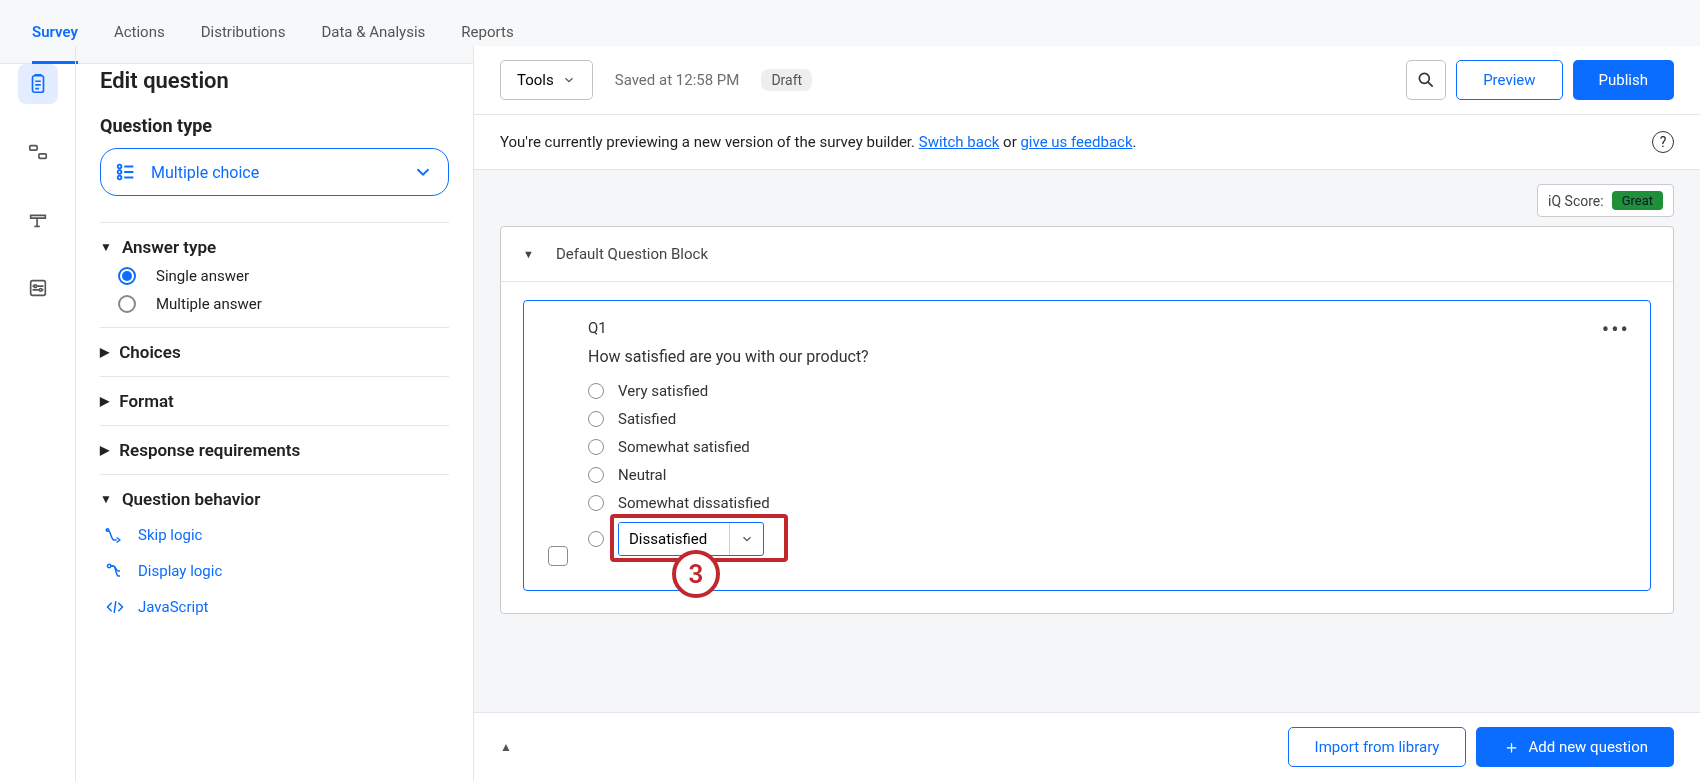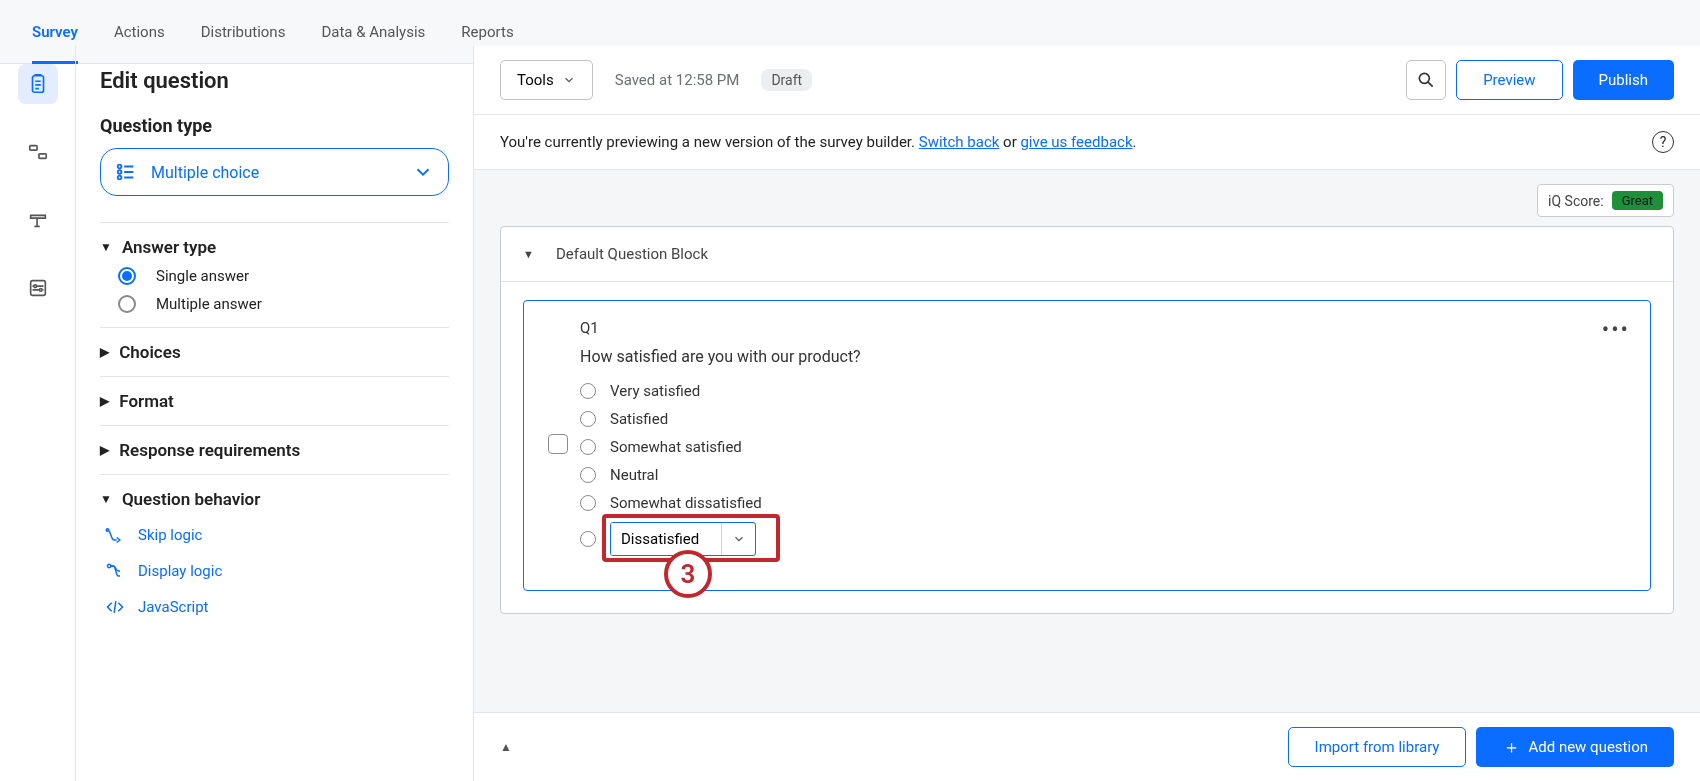--- a/index.html
+++ b/index.html
@@ -55,21 +55,21 @@
   .solid-btn{height:40px;border:none;color:#fff;background:var(--blue);border-radius:5px;padding:0 26px;font-size:15px;cursor:pointer;}
   .banner{padding:16px 26px;border-bottom:1px solid var(--line);display:flex;align-items:center;justify-content:space-between;font-size:15px;}
   .banner a{color:var(--blue);text-decoration:underline;cursor:pointer;}
   .help{width:22px;height:22px;border:1.8px solid #333;border-radius:50%;display:flex;align-items:center;justify-content:center;font-size:14px;cursor:pointer;}
   .canvas{flex:1;background:var(--bg);overflow:auto;position:relative;padding-bottom:90px;}
   .iq{position:absolute;right:26px;top:14px;background:#fff;border:1px solid var(--line-dark);border-radius:4px;padding:6px 10px;display:flex;align-items:center;gap:8px;font-size:14px;color:#444;margin-left:28px;}
   .iq .pill{background:var(--green);color:#0f172a;border-radius:4px;padding:2px 10px;font-size:13px;}
   .block{background:#fff;border:1px solid var(--line-dark);border-radius:4px;margin:56px 26px 0;}
   .block-head{display:flex;align-items:center;gap:22px;padding:18px 22px;border-bottom:1px solid var(--line);font-size:15px;color:#444;}
   .question-card{margin:18px 22px 22px;border:1.5px solid var(--blue);border-radius:4px;padding:18px 24px 24px 24px;position:relative;}
-  .q-top{display:flex;align-items:center;gap:12px;}
+  .q-top{display:flex;align-items:flex-end;gap:20px;}
   .q-check{width:20px;height:20px;border:1.5px solid #8a8d90;border-radius:4px;margin-top:2px;cursor:pointer;}
   .q-body{flex:1;}
   .qid{font-size:15px;margin-bottom:10px;color:#333;}
   .q-text{font-size:16px;color:#333;margin-bottom:16px;}
   .opt{display:flex;align-items:center;gap:14px;margin:10px 0;font-size:15px;color:#333;}
   .opt .circle{width:16px;height:16px;border:1.6px solid #8a8d90;border-radius:50%;}
   .edit-wrap{display:inline-flex;align-items:center;border:1.5px solid var(--blue);border-radius:3px;height:34px;overflow:hidden;}
   .edit-wrap input{border:none;outline:none;font-size:15px;padding:0 10px;height:100%;width:110px;}
   .edit-wrap .dd{width:34px;height:100%;display:flex;align-items:center;justify-content:center;border-left:1px solid #cfd2d5;cursor:pointer;}
   .more{position:absolute;right:20px;top:16px;font-size:22px;letter-spacing:2px;color:#444;cursor:pointer;}

